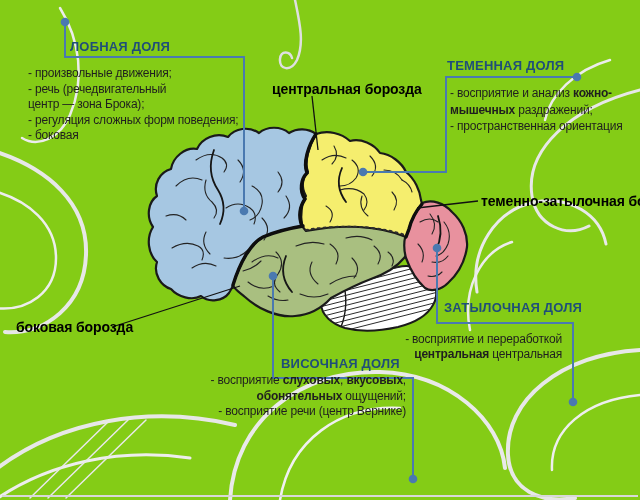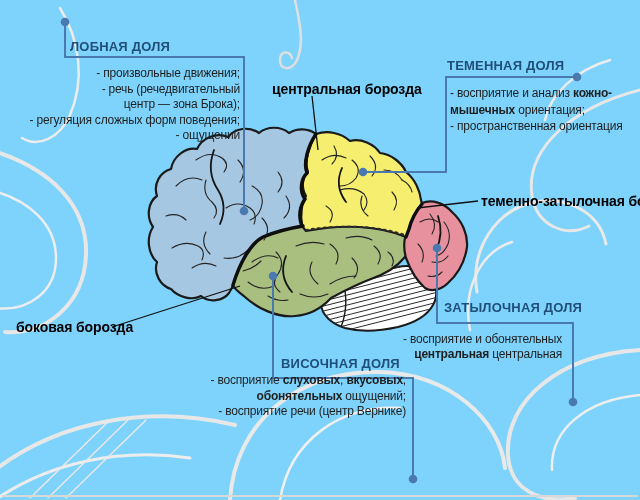--- a/index.html
+++ b/index.html
@@ -1,16 +1,16 @@
 <!DOCTYPE html>
 <html><head>
 <meta charset="utf-8">
 <style>
   html,body{margin:0;padding:0;background:#fff;}
-  .stage{position:relative;width:640px;height:500px;background:#7dd3fc;overflow:hidden;
+  .stage{position:relative;width:640px;height:500px;background:#84cc16;overflow:hidden;
          font-family:"Liberation Sans",sans-serif;}
   .stage svg{position:absolute;left:0;top:0;}
   .lobe{stroke:#1a1a1a;stroke-width:2.2;stroke-linejoin:round;}
   .gyri{fill:none;stroke:#232323;stroke-width:1.1;stroke-linecap:round;}
   .gyri2{fill:none;stroke:#161616;stroke-width:1.8;stroke-linecap:round;}
   .seam{fill:none;stroke:#0e0e0e;stroke-width:3.4;stroke-linecap:round;}
   .seam-dash{fill:none;stroke:#2e2e2e;stroke-width:2;stroke-dasharray:2 4;stroke-linecap:round;}
   .connector{fill:none;stroke-width:2;}
   .pointer{stroke:#111;stroke-width:1.3;}
   .wm{fill:none;stroke-linecap:round;}
@@ -153,38 +153,38 @@
     </g>
 
     <g>
       <line class="pointer" x1="312" y1="96" x2="318" y2="150"></line>
       <line class="pointer" x1="478" y1="201" x2="417" y2="208"></line>
       <line class="pointer" x1="112" y1="327" x2="240" y2="286"></line>
     </g>
   </svg>
 
   <div class="callout-title" style="left:70px;top:39px">ЛОБНАЯ ДОЛЯ</div>
-  <div class="callout-list" style="left:28px;top:66px;width:212px;text-align:right">
+  <div class="callout-list" style="left:28px;top:66px;width:212px;">
     <div class="line">- произвольные движения;</div>
     <div class="line">- речь (речедвигательный</div>
     <div class="line">центр — зона Брока);</div>
     <div class="line">- регуляция сложных форм поведения;</div>
-    <div class="line">- ощущений</div>
+    <div class="line">- боковая</div>
   </div>
 
   <div class="callout-title" style="left:447px;top:58px">ТЕМЕННАЯ ДОЛЯ</div>
   <div class="callout-list" style="left:450px;top:85px;width:186px;line-height:16.5px">
     <div class="line"><span>- восприятие и анализ </span><span class="b">кожно-</span></div>
-    <div class="line"><span class="b">мышечных</span><span> ориентация;</span></div>
+    <div class="line"><span class="b">мышечных</span><span> раздражений;</span></div>
     <div class="line">- пространственная ориентация</div>
   </div>
 
   <div class="callout-title" style="left:444px;top:300px">ЗАТЫЛОЧНАЯ ДОЛЯ</div>
   <div class="callout-list" style="left:388px;top:332px;width:174px;text-align:right;line-height:15px">
-    <div class="line">- восприятие и обонятельных</div>
+    <div class="line">- восприятие и переработкой</div>
     <div class="line"><span class="b">центральная</span><span> центральная</span></div>
   </div>
 
   <div class="callout-title" style="left:281px;top:356px">ВИСОЧНАЯ ДОЛЯ</div>
   <div class="callout-list" style="left:204px;top:373px;width:202px;text-align:right">
     <div class="line"><span>- восприятие </span><span class="b">слуховых</span><span>, </span><span class="b">вкусовых</span><span>,</span></div>
     <div class="line"><span class="b">обонятельных</span><span> ощущений;</span></div>
     <div class="line">- восприятие речи (центр Вернике)</div>
   </div>
 

